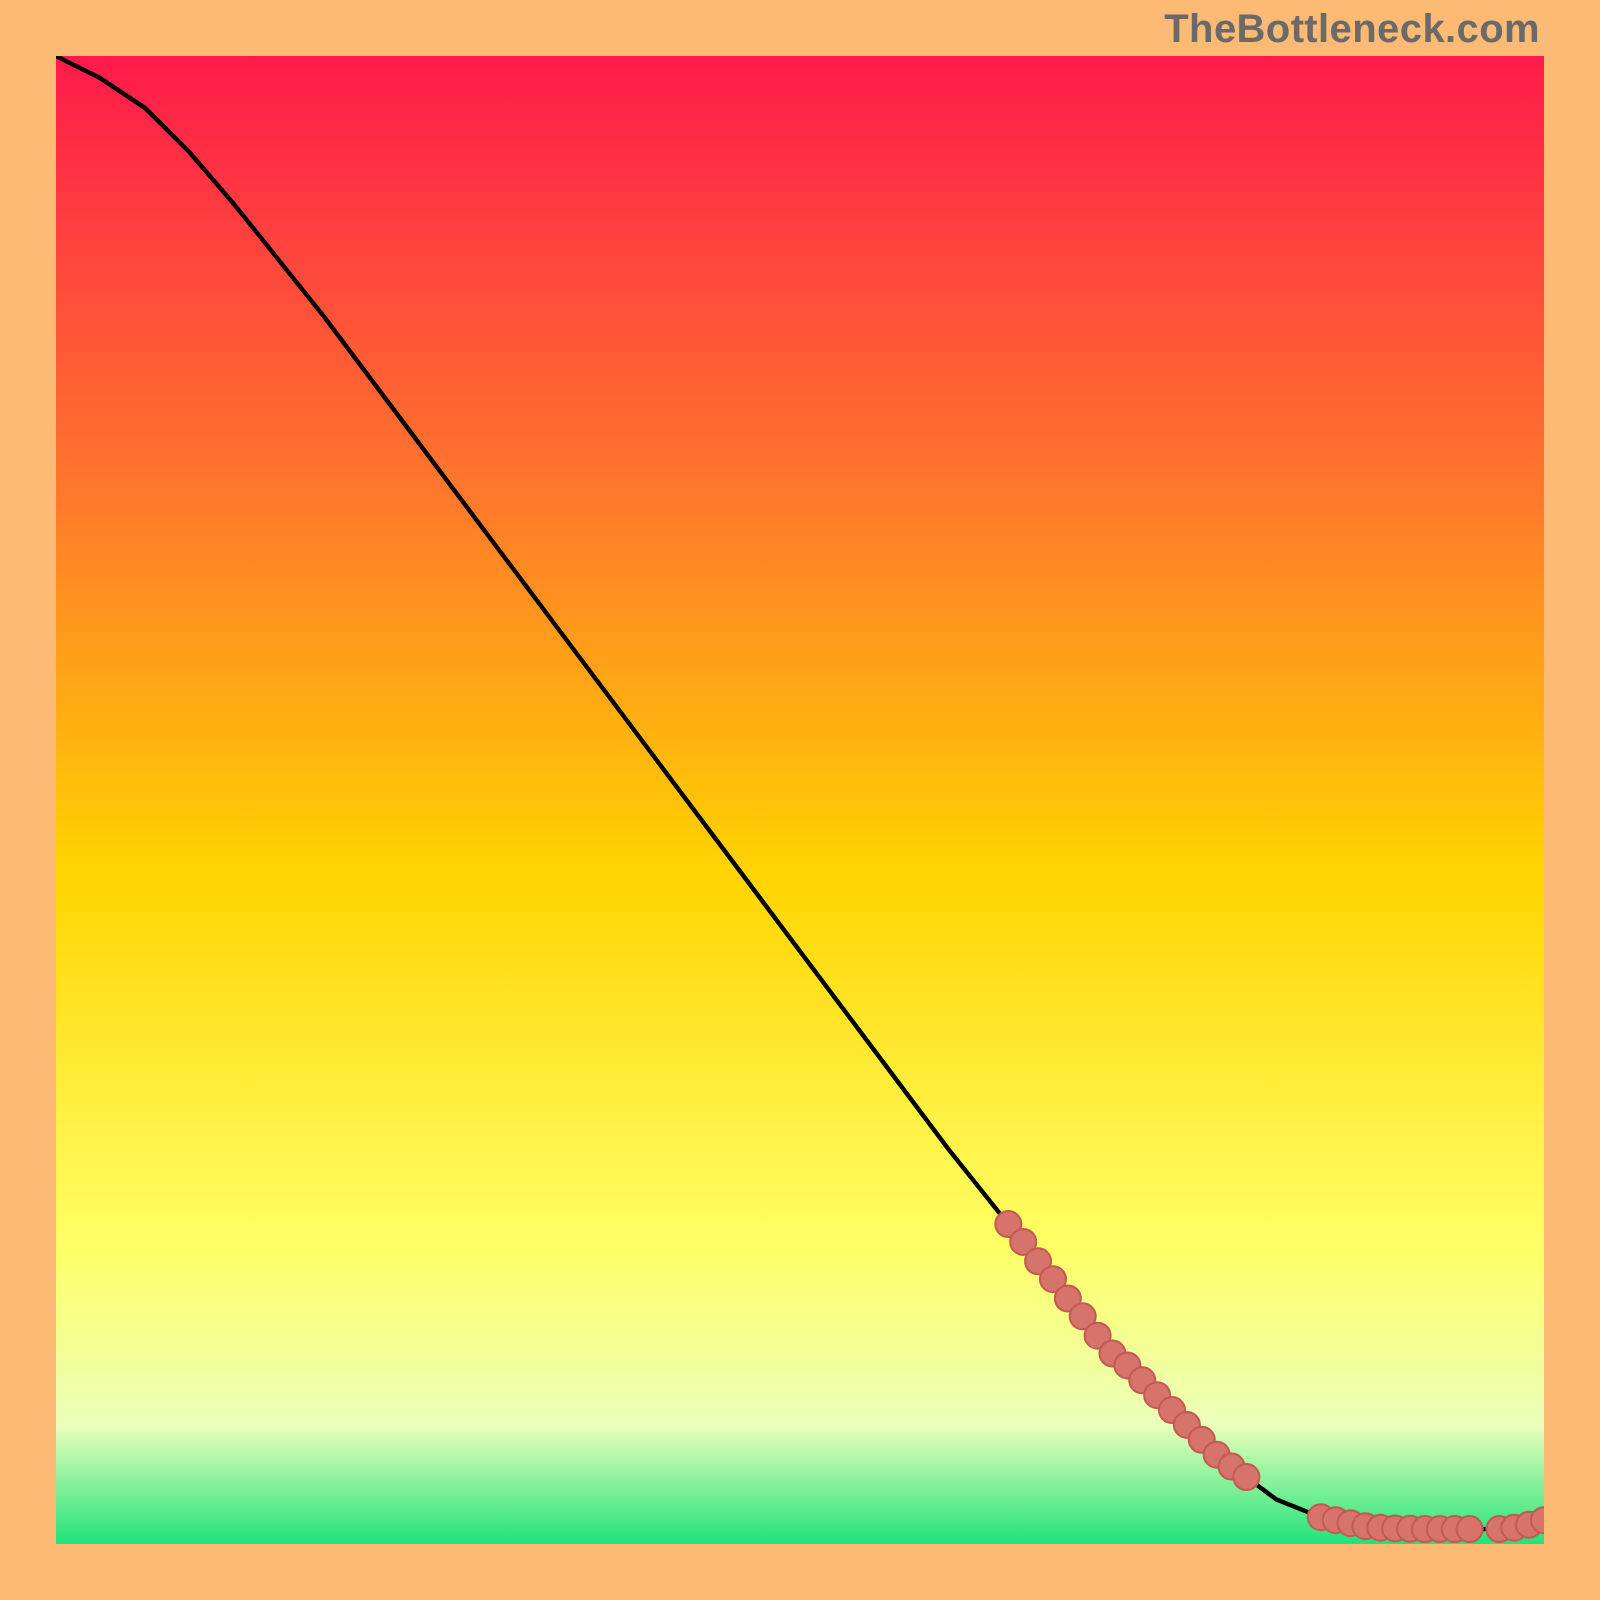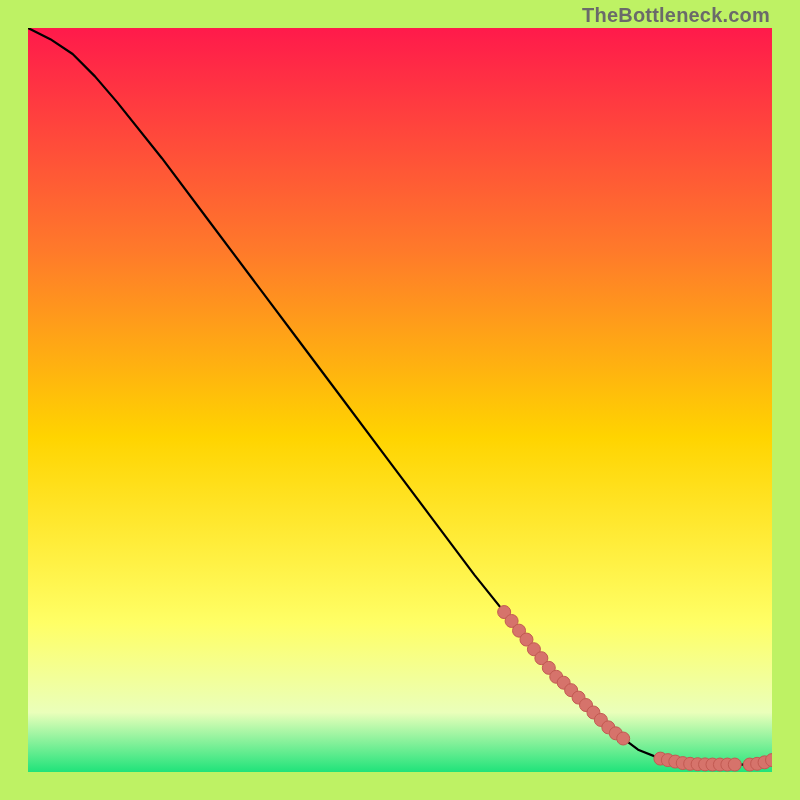--- a/index.html
+++ b/index.html
@@ -10,21 +10,21 @@
     background: #000;
     overflow: hidden;
     font-family: Arial, Helvetica, sans-serif;
   }
   .frame {
     position: absolute;
     top: 0;
     left: 0;
     width: 800px;
     height: 800px;
-    background: #bef264;
+    background: #fdba74;
   }
   .plot-wrap {
     position: absolute;
     top: 28px;
     left: 28px;
     width: 744px;
     height: 744px;
   }
   svg { display: block; }
   .watermark {

